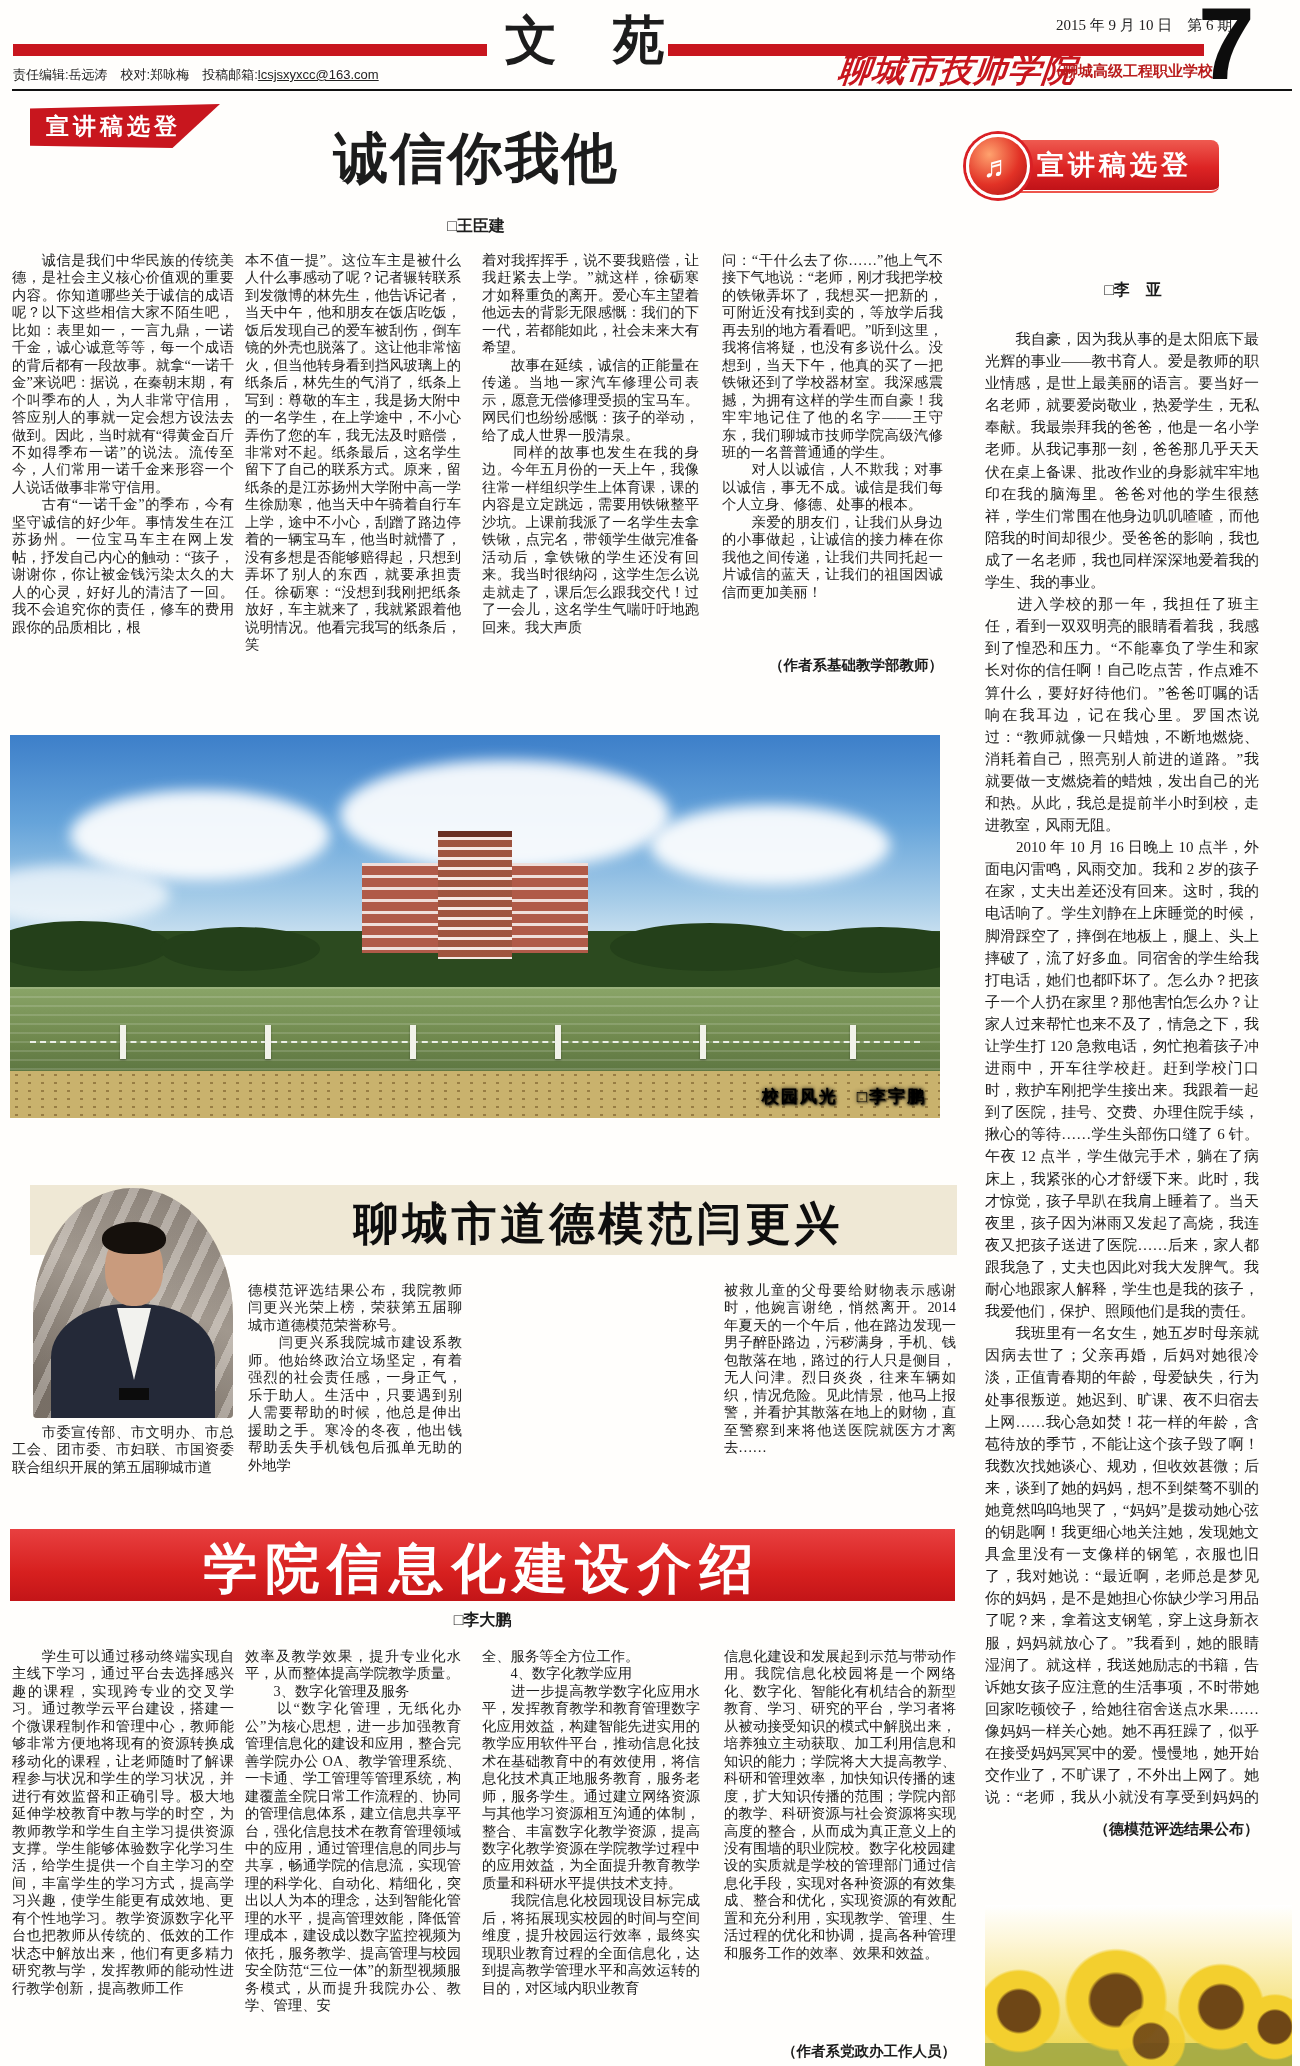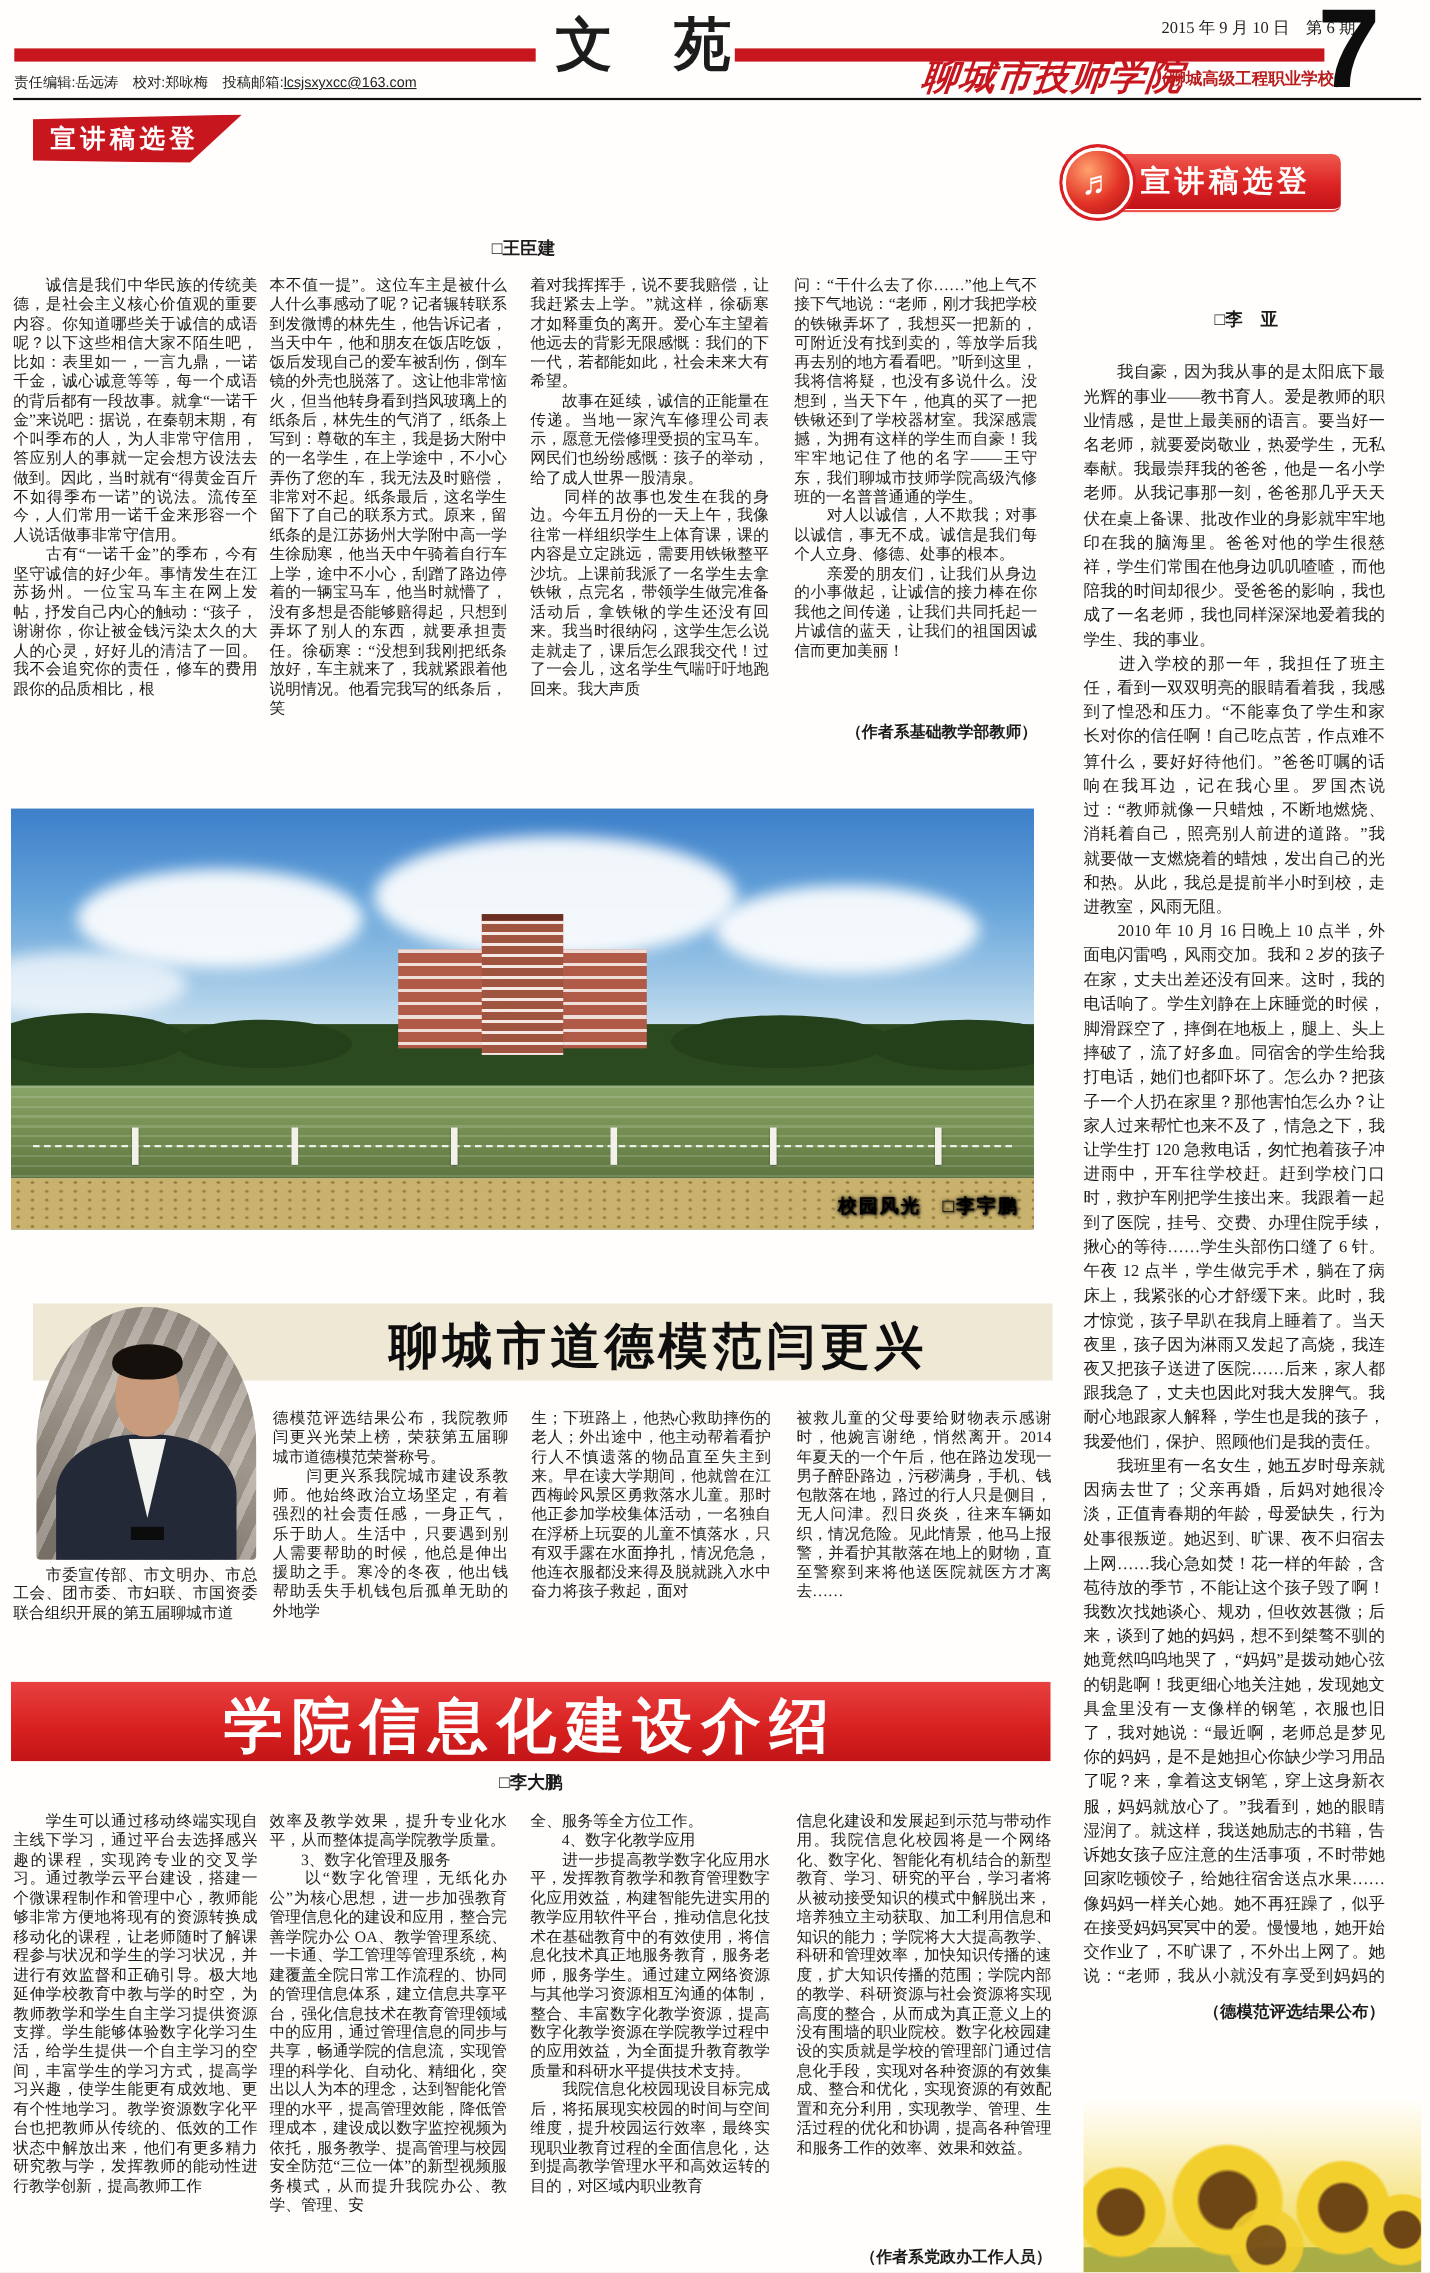--- a/index.html
+++ b/index.html
@@ -132,20 +132,21 @@
   <div class="abs edit-line">
     <span>责任编辑:岳远涛　校对:郑咏梅　投稿邮箱:</span><span class="email">lcsjsxyxcc@163.com</span>
   </div>
   <div class="abs date-line">2015 年 9 月 10 日　第 6 期</div>
   <div class="abs school-name">聊城市技师学院</div>
   <div class="abs school-sub">（聊城高级工程职业学校）</div>
   <div class="abs page-num">7</div>
   <div class="abs h-rule"></div>
 
   <div class="abs badge-left">宣讲稿选登</div>
+  <div class="abs a1-title">诚信你我他</div>
   <div class="abs byline a1-author">□王臣建</div>
   <div class="abs col a1c c1">　　诚信是我们中华民族的传统美德，是社会主义核心价值观的重要内容。你知道哪些关于诚信的成语呢？以下这些相信大家不陌生吧，比如：表里如一，一言九鼎，一诺千金，诚心诚意等等，每一个成语的背后都有一段故事。就拿“一诺千金”来说吧：据说，在秦朝末期，有个叫季布的人，为人非常守信用，答应别人的事就一定会想方设法去做到。因此，当时就有“得黄金百斤不如得季布一诺”的说法。流传至今，人们常用一诺千金来形容一个人说话做事非常守信用。
 　　古有“一诺千金”的季布，今有坚守诚信的好少年。事情发生在江苏扬州。一位宝马车主在网上发帖，抒发自己内心的触动：“孩子，谢谢你，你让被金钱污染太久的大人的心灵，好好儿的清洁了一回。我不会追究你的责任，修车的费用跟你的品质相比，根</div>
   <div class="abs col a1c c2">本不值一提”。这位车主是被什么人什么事感动了呢？记者辗转联系到发微博的林先生，他告诉记者，当天中午，他和朋友在饭店吃饭，饭后发现自己的爱车被刮伤，倒车镜的外壳也脱落了。这让他非常恼火，但当他转身看到挡风玻璃上的纸条后，林先生的气消了，纸条上写到：尊敬的车主，我是扬大附中的一名学生，在上学途中，不小心弄伤了您的车，我无法及时赔偿，非常对不起。纸条最后，这名学生留下了自己的联系方式。原来，留纸条的是江苏扬州大学附中高一学生徐励寒，他当天中午骑着自行车上学，途中不小心，刮蹭了路边停着的一辆宝马车，他当时就懵了，没有多想是否能够赔得起，只想到弄坏了别人的东西，就要承担责任。徐砺寒：“没想到我刚把纸条放好，车主就来了，我就紧跟着他说明情况。他看完我写的纸条后，笑</div>
   <div class="abs col a1c c3">着对我挥挥手，说不要我赔偿，让我赶紧去上学。”就这样，徐砺寒才如释重负的离开。爱心车主望着他远去的背影无限感慨：我们的下一代，若都能如此，社会未来大有希望。
 　　故事在延续，诚信的正能量在传递。当地一家汽车修理公司表示，愿意无偿修理受损的宝马车。网民们也纷纷感慨：孩子的举动，给了成人世界一股清泉。
 　　同样的故事也发生在我的身边。今年五月份的一天上午，我像往常一样组织学生上体育课，课的内容是立定跳远，需要用铁锹整平沙坑。上课前我派了一名学生去拿铁锹，点完名，带领学生做完准备活动后，拿铁锹的学生还没有回来。我当时很纳闷，这学生怎么说走就走了，课后怎么跟我交代！过了一会儿，这名学生气喘吁吁地跑回来。我大声质</div>
   <div class="abs col c4" style="top:252px;height:402px;">问：“干什么去了你……”他上气不接下气地说：“老师，刚才我把学校的铁锹弄坏了，我想买一把新的，可附近没有找到卖的，等放学后我再去别的地方看看吧。”听到这里，我将信将疑，也没有多说什么。没想到，当天下午，他真的买了一把铁锹还到了学校器材室。我深感震撼，为拥有这样的学生而自豪！我牢牢地记住了他的名字——王守东，我们聊城市技师学院高级汽修班的一名普普通通的学生。
 　　对人以诚信，人不欺我；对事以诚信，事无不成。诚信是我们每个人立身、修德、处事的根本。
 　　亲爱的朋友们，让我们从身边的小事做起，让诚信的接力棒在你我他之间传递，让我们共同托起一片诚信的蓝天，让我们的祖国因诚信而更加美丽！</div>
@@ -197,21 +198,20 @@
     <div class="abs stair-lines"></div>
     <div class="abs suit"></div>
     <div class="abs shirt"></div>
     <div class="abs belt"></div>
     <div class="abs head"></div>
     <div class="abs hair"></div>
   </div>
   <div class="abs portrait-caption">　　市委宣传部、市文明办、市总工会、团市委、市妇联、市国资委联合组织开展的第五届聊城市道</div>
   <div class="abs col mcol m1">德模范评选结果公布，我院教师闫更兴光荣上榜，荣获第五届聊城市道德模范荣誉称号。
 　　闫更兴系我院城市建设系教师。他始终政治立场坚定，有着强烈的社会责任感，一身正气，乐于助人。生活中，只要遇到别人需要帮助的时候，他总是伸出援助之手。寒冷的冬夜，他出钱帮助丢失手机钱包后孤单无助的外地学</div>
-  <div class="abs col mcol m2">生；下班路上，他热心救助摔伤的老人；外出途中，他主动帮着看护行人不慎遗落的物品直至失主到来。早在读大学期间，他就曾在江西梅岭风景区勇救落水儿童。那时他正参加学校集体活动，一名独自在浮桥上玩耍的儿童不慎落水，只有双手露在水面挣扎，情况危急，他连衣服都没来得及脱就跳入水中奋力将孩子救起，面对</div>
   <div class="abs col mcol m3">被救儿童的父母要给财物表示感谢时，他婉言谢绝，悄然离开。2014 年夏天的一个午后，他在路边发现一男子醉卧路边，污秽满身，手机、钱包散落在地，路过的行人只是侧目，无人问津。烈日炎炎，往来车辆如织，情况危险。见此情景，他马上报警，并看护其散落在地上的财物，直至警察到来将他送医院就医方才离去……</div>
 
   <div class="abs banner"></div>
   <div class="abs banner-title">学院信息化建设介绍</div>
   <div class="abs byline it-author">□李大鹏</div>
   <div class="abs col itc i1">　　学生可以通过移动终端实现自主线下学习，通过平台去选择感兴趣的课程，实现跨专业的交叉学习。通过教学云平台建设，搭建一个微课程制作和管理中心，教师能够非常方便地将现有的资源转换成移动化的课程，让老师随时了解课程参与状况和学生的学习状况，并进行有效监督和正确引导。极大地延伸学校教育中教与学的时空，为教师教学和学生自主学习提供资源支撑。学生能够体验数字化学习生活，给学生提供一个自主学习的空间，丰富学生的学习方式，提高学习兴趣，使学生能更有成效地、更有个性地学习。教学资源数字化平台也把教师从传统的、低效的工作状态中解放出来，他们有更多精力研究教与学，发挥教师的能动性进行教学创新，提高教师工作</div>
   <div class="abs col itc i2">效率及教学效果，提升专业化水平，从而整体提高学院教学质量。
 　　3、数字化管理及服务
 　　以“数字化管理，无纸化办公”为核心思想，进一步加强教育管理信息化的建设和应用，整合完善学院办公 OA、教学管理系统、一卡通、学工管理等管理系统，构建覆盖全院日常工作流程的、协同的管理信息体系，建立信息共享平台，强化信息技术在教育管理领域中的应用，通过管理信息的同步与共享，畅通学院的信息流，实现管理的科学化、自动化、精细化，突出以人为本的理念，达到智能化管理的水平，提高管理效能，降低管理成本，建设成以数字监控视频为依托，服务教学、提高管理与校园安全防范“三位一体”的新型视频服务模式，从而提升我院办公、教学、管理、安</div>
   <div class="abs col itc i3">全、服务等全方位工作。

